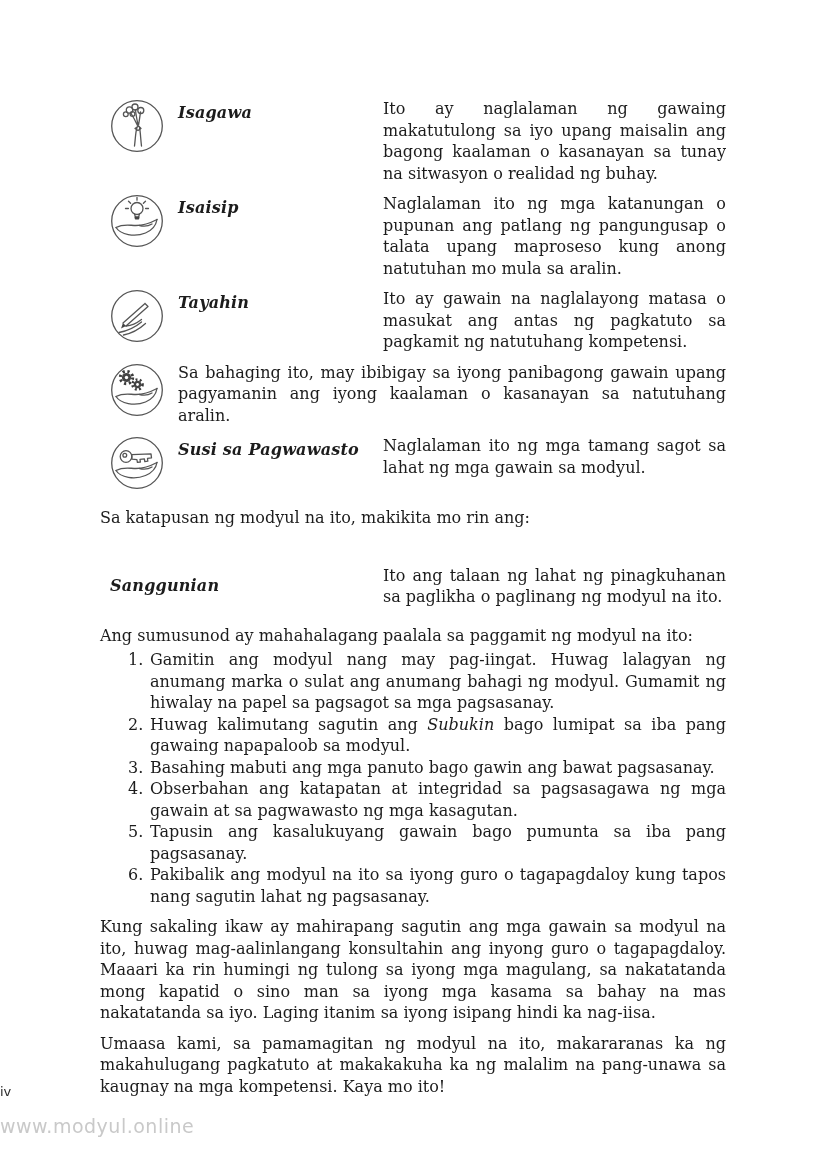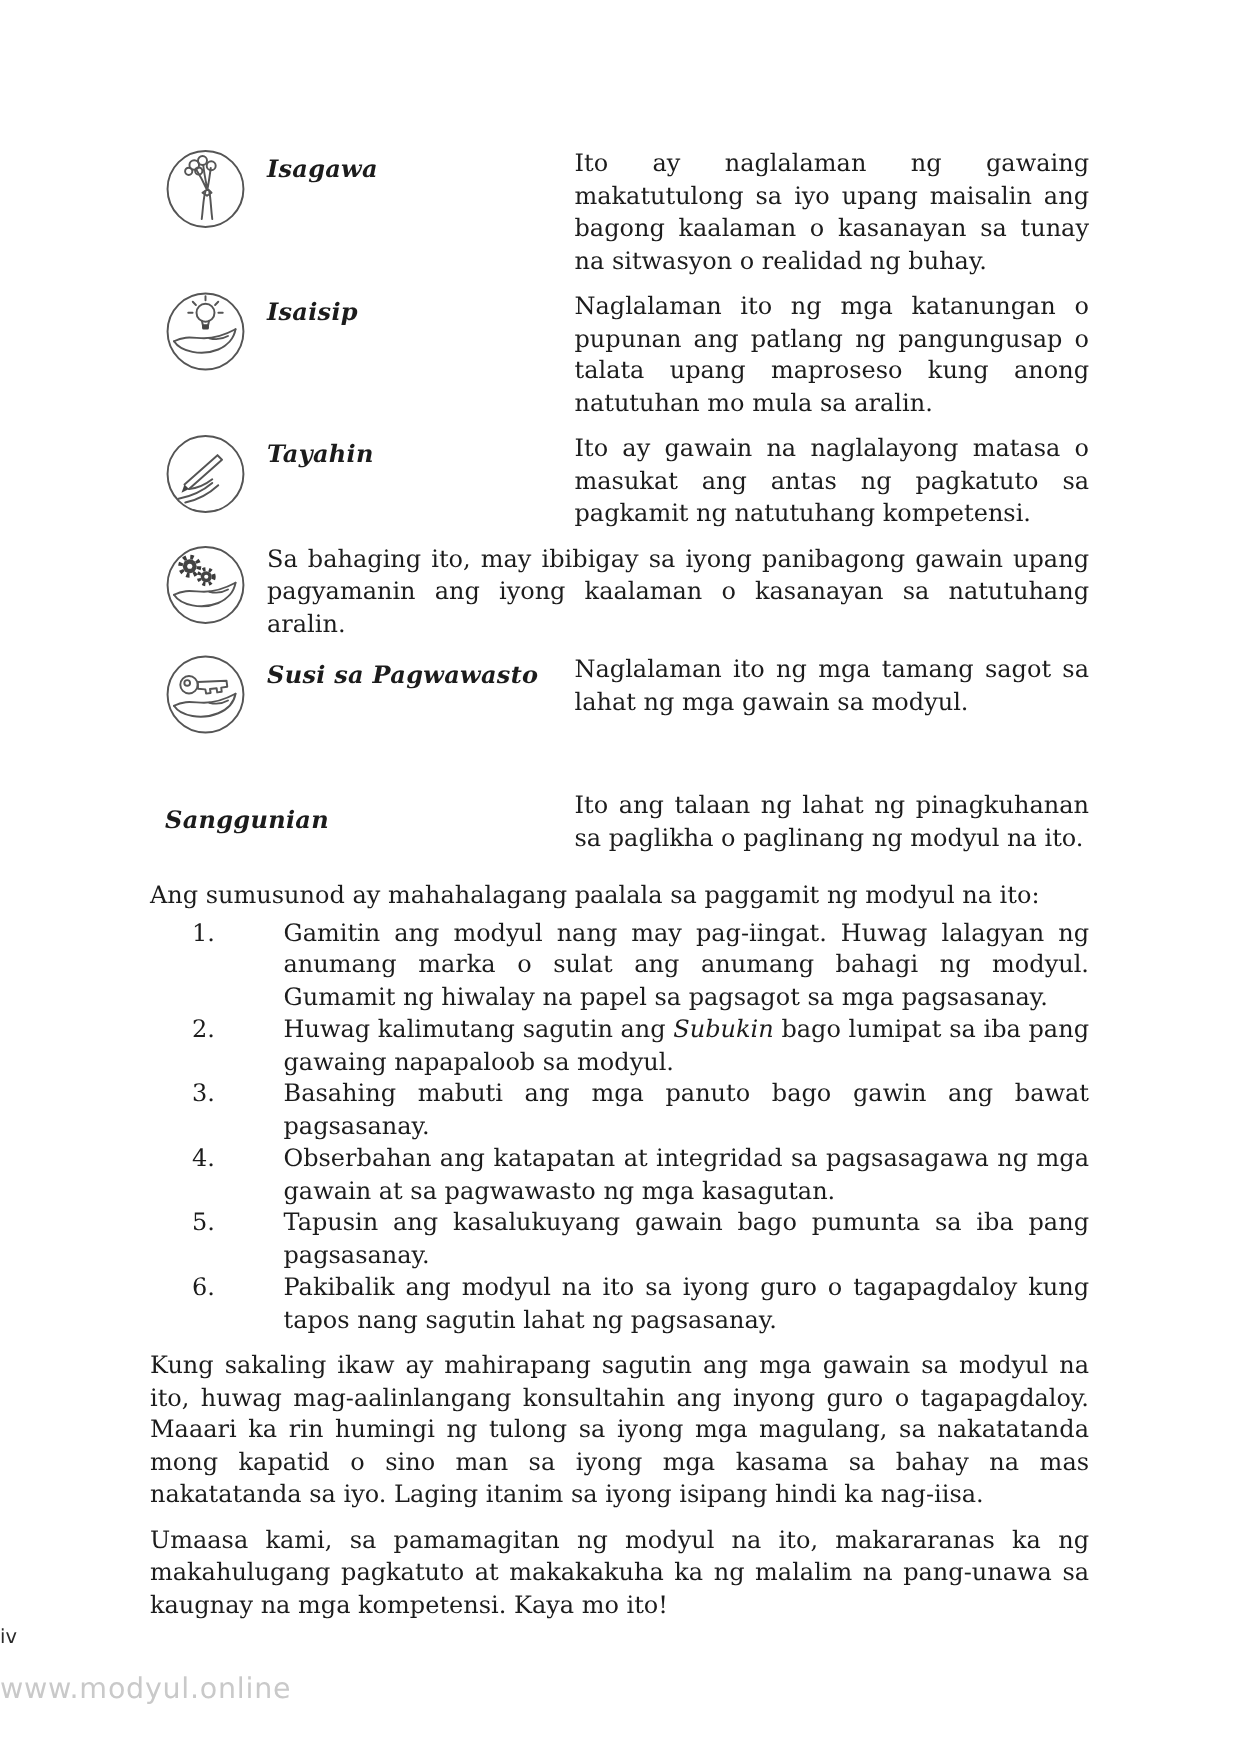--- a/index.html
+++ b/index.html
@@ -42,21 +42,21 @@
     padding-top: 10px;
     font-weight: bold;
     font-style: italic;
     letter-spacing: 0.2px;
   }
   .sang-desc { flex: 1 1 auto; text-align: justify; }
   .reminders-intro { }
   .list { margin-top: 3px; }
   .list-item { display: flex; padding-left: 28px; }
   .num { flex: 0 0 22px; }
-  .li-text { flex: 1 1 auto; text-align: justify; margin-left: 39px; }
+  .li-text { flex: 1 1 auto; text-align: justify; }
   .li-text .it { font-style: italic; }
   .para { margin-top: 9px; text-align: justify; }
   .page-num {
     position: absolute;
     left: 0; width: 100%;
     top: 1081px;
     font-family: "DejaVu Sans", sans-serif;
     font-size: 13px;
     color: #2a2a2a;
   }
@@ -155,20 +155,21 @@
           <path class="ic" d="M21.8 18.7 L41 17.8 L41.5 21.8 L37.5 22.4 L37.8 25.2 L34.8 25.6 L34.4 22.8 L30 23.3 L30.4 26 L27.4 26.4 L26.9 23.6 L22 23.2 Z"></path>
           <path class="ic" d="M6 34.5 C13.5 30.5 19.5 32.5 26 32.5 C33 32.5 39.5 30.5 47 26.5"></path>
           <path class="ic" d="M6 34.5 C10.5 41.5 24.5 44 35.5 39.5 C41.5 37 46 32.5 47 26.5"></path>
           <path class="ic" d="M29.5 32.5 C34 33.6 38.5 33 42 31"></path>
         </svg>
       </div>
       <div class="label-cell">Susi sa Pagwawasto</div>
       <div class="desc-cell">Naglalaman ito ng mga tamang sagot sa lahat ng mga gawain sa modyul.</div>
     </div>
 
+    <div class="plain-line">Sa katapusan ng modyul na ito, makikita mo rin ang:</div>
 
     <div class="sang-row">
       <div class="sang-label">Sanggunian</div>
       <div class="sang-desc">Ito ang talaan ng lahat ng pinagkuhanan sa paglikha o paglinang ng modyul na ito.</div>
     </div>
 
     <div class="plain-line reminders-intro">Ang sumusunod ay mahahalagang paalala sa paggamit ng modyul na ito:</div>
 
     <div class="list">
       <div class="list-item">

